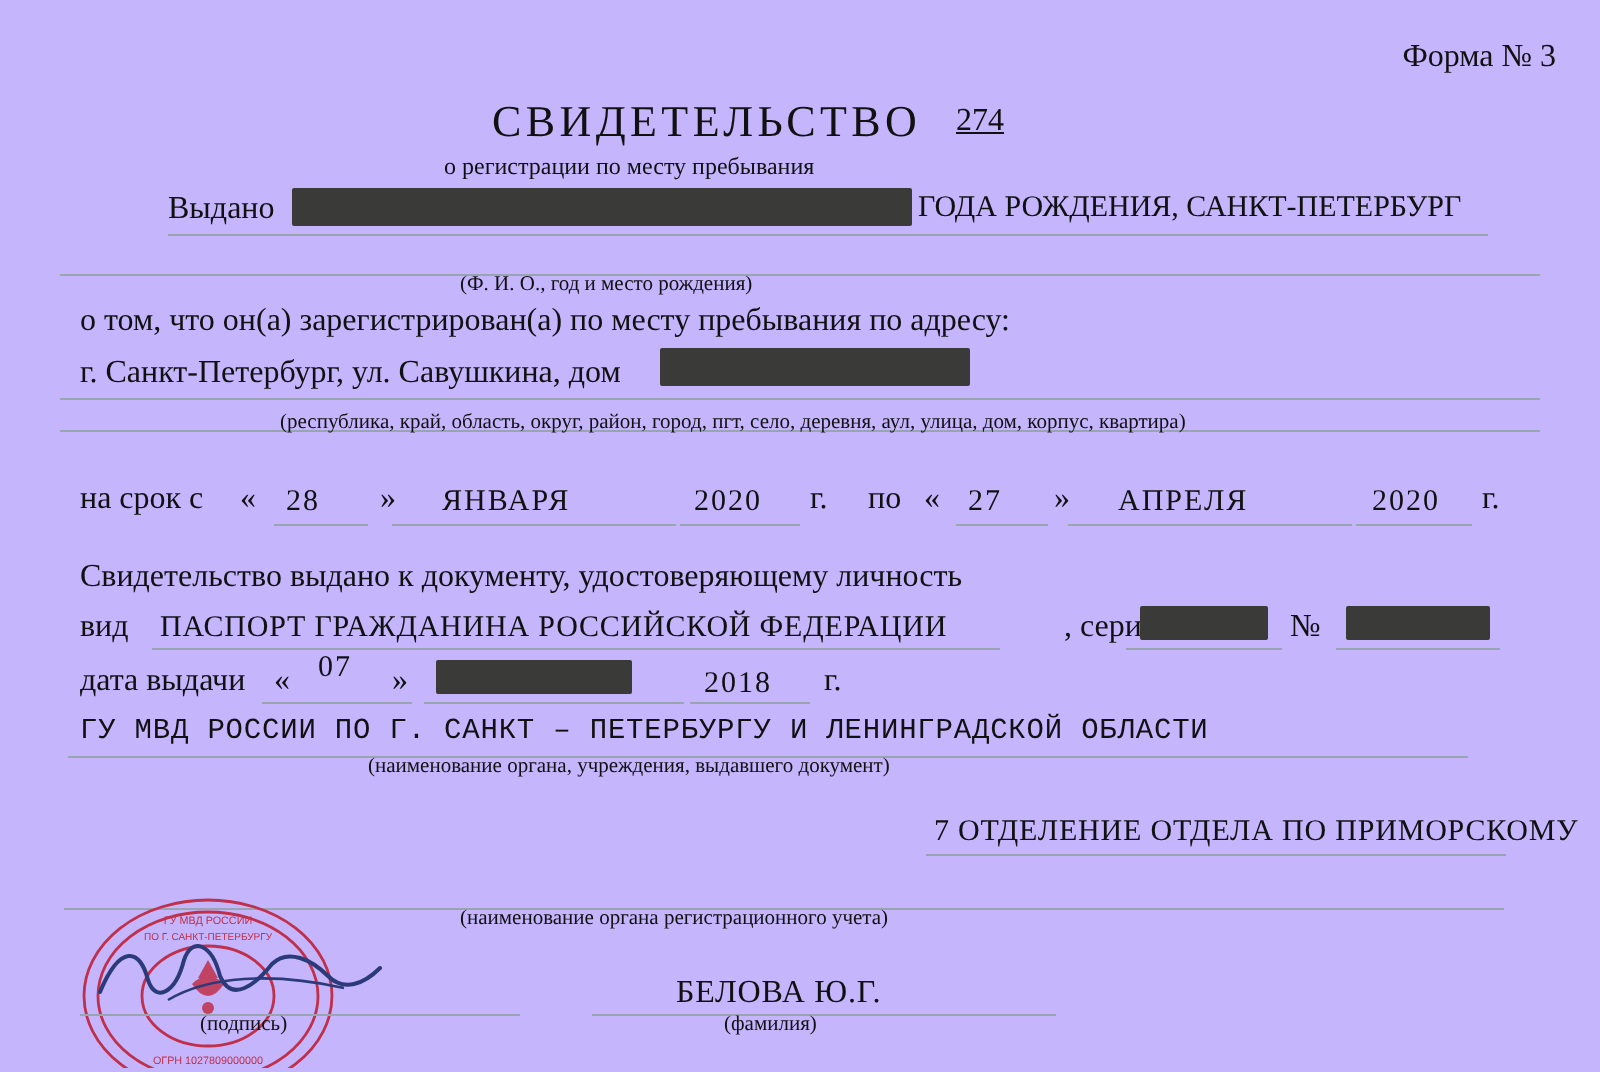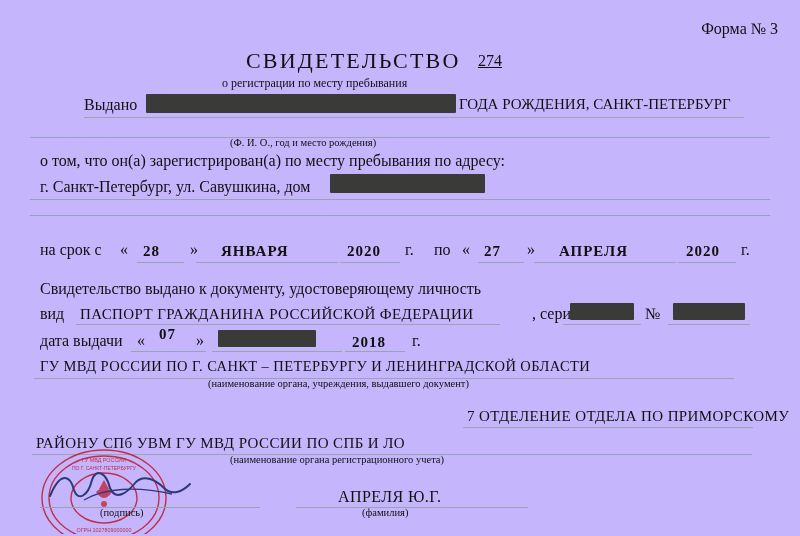--- a/index.html
+++ b/index.html
@@ -46,21 +46,21 @@
     border-radius: 1px;
   }
   .mono-cap {
     font-family: "Liberation Serif", serif;
     font-size: 15px;
     letter-spacing: 0.4px;
   }
   .quote { font-size: 16px; }
   .bold-field {
     font-size: 15px;
-    font-weight: bold;
+    font-weight: normal;
     letter-spacing: 1px;
     text-align: center;
   }
   .stamp {
     top: 446px; left: 38px;
     width: 132px; height: 88px;
   }
   .sig {
     top: 466px; left: 44px;
     width: 150px; height: 40px;
@@ -86,20 +86,21 @@
 
   <div class="row-line" style="top:137px; left:30px; width:740px;"></div>
   <div class="caption-abs" style="top:137px; left:230px; width:340px;">(Ф. И. О., год и место рождения)</div>
 
   <div class="abs lbl" style="top:152px; left:40px;">о том, что он(а) зарегистрирован(а) по месту пребывания по адресу:</div>
 
   <div class="abs lbl" style="top:178px; left:40px;">г. Санкт-Петербург, ул. Савушкина, дом</div>
   <div class="abs redact" style="top:174px; left:330px; width:155px; height:19px;"></div>
   <div class="row-line" style="top:199px; left:30px; width:740px;"></div>
   <div class="row-line" style="top:215px; left:30px; width:740px;"></div>
+  <div class="caption-abs" style="top:206px; left:140px; width:520px;">(республика, край, область, округ, район, город, пгт, село, деревня, аул, улица, дом, корпус, квартира)</div>
 
   <div class="abs lbl" style="top:241px; left:40px;">на срок с</div>
   <div class="abs quote" style="top:241px; left:120px;">«</div>
   <div class="abs bold-field" style="top:243px; left:143px;">28</div>
   <div class="abs quote" style="top:241px; left:190px;">»</div>
   <div class="abs bold-field" style="top:243px; left:221px;">ЯНВАРЯ</div>
   <div class="abs bold-field" style="top:243px; left:347px;">2020</div>
   <div class="abs lbl" style="top:241px; left:405px;">г.</div>
   <div class="abs lbl" style="top:241px; left:434px;">по</div>
   <div class="abs quote" style="top:241px; left:462px;">«</div>
@@ -132,27 +133,26 @@
   <div class="abs quote" style="top:332px; left:137px;">«</div>
   <div class="abs bold-field" style="top:326px; left:159px;">07</div>
   <div class="abs quote" style="top:332px; left:196px;">»</div>
   <div class="abs redact" style="top:330px; left:218px; width:98px; height:17px;"></div>
   <div class="abs bold-field" style="top:334px; left:352px;">2018</div>
   <div class="abs lbl" style="top:332px; left:412px;">г.</div>
   <div class="row-line" style="top:351px; left:131px; width:75px;"></div>
   <div class="row-line" style="top:351px; left:212px; width:130px;"></div>
   <div class="row-line" style="top:351px; left:345px; width:60px;"></div>
 
-  <div class="abs mono-cap" style="top:358px; left:40px; font-size:14.5px;">ГУ  МВД  РОССИИ  ПО  Г. САНКТ – ПЕТЕРБУРГУ  И  ЛЕНИНГРАДСКОЙ ОБЛАСТИ</div>
+  <div class="abs mono-cap" style="top:358px; left:40px; font-size:14.5px;font-family:Liberation Mono, monospace;">ГУ  МВД  РОССИИ  ПО  Г. САНКТ – ПЕТЕРБУРГУ  И  ЛЕНИНГРАДСКОЙ ОБЛАСТИ</div>
   <div class="row-line" style="top:378px; left:34px; width:700px;"></div>
-  <div class="caption-abs" style="top:378px; left:208px; width:360px;">(наименование органа, учреждения, выдавшего документ)</div>
+  <div class="caption-abs" style="top:378px; left:184px; width:360px;">(наименование органа, учреждения, выдавшего документ)</div>
 
   <div class="abs mono-cap" style="top:408px; left:467px;">7 ОТДЕЛЕНИЕ ОТДЕЛА  ПО ПРИМОРСКОМУ</div>
   <div class="row-line" style="top:427px; left:463px; width:290px;"></div>
-  <div class="abs mono-cap" style="top:435px; left:36px;">РАЙОНУ СПб УВМ  ГУ  МВД  РОССИИ  ПО СПБ  И  ЛО</div>
   <div class="row-line" style="top:454px; left:32px; width:720px;"></div>
   <div class="caption-abs" style="top:454px; left:230px; width:340px;">(наименование органа регистрационного учета)</div>
 
   <svg class="abs stamp" viewBox="0 0 132 88">
     <g stroke="#c0304a" fill="none" stroke-width="1.4">
       <ellipse cx="66" cy="52" rx="62" ry="48"></ellipse>
       <ellipse cx="66" cy="52" rx="55" ry="42"></ellipse>
       <ellipse cx="66" cy="52" rx="33" ry="25"></ellipse>
     </g>
     <g fill="#c0304a" opacity="0.85">
@@ -166,17 +166,17 @@
   </svg>
 
   <svg class="abs sig" viewBox="0 0 150 40">
     <path d="M6 30 C16 6, 26 8, 30 24 C34 36, 44 30, 48 14 C52 2, 62 6, 66 22 C72 36, 84 26, 92 16 C100 8, 112 14, 120 22 C128 30, 138 26, 146 18" stroke="#2b3a78" stroke-width="2" fill="none" stroke-linecap="round"></path>
     <path d="M40 34 C60 22, 92 20, 128 28" stroke="#2b3a78" stroke-width="1.3" fill="none"></path>
   </svg>
 
   <div class="row-line" style="top:507px; left:40px; width:220px;"></div>
   <div class="caption-abs" style="top:507px; left:100px; width:100px;">(подпись)</div>
 
-  <div class="abs mono-cap" style="top:488px; left:338px; font-size:16px;">АПРЕЛЯ Ю.Г.</div>
+  <div class="abs mono-cap" style="top:488px; left:338px; font-size:16px;">БЕЛОВА Ю.Г.</div>
   <div class="row-line" style="top:507px; left:296px; width:232px;"></div>
   <div class="caption-abs" style="top:507px; left:362px; width:100px;">(фамилия)</div>
 
 </div>
 
 </body></html>

